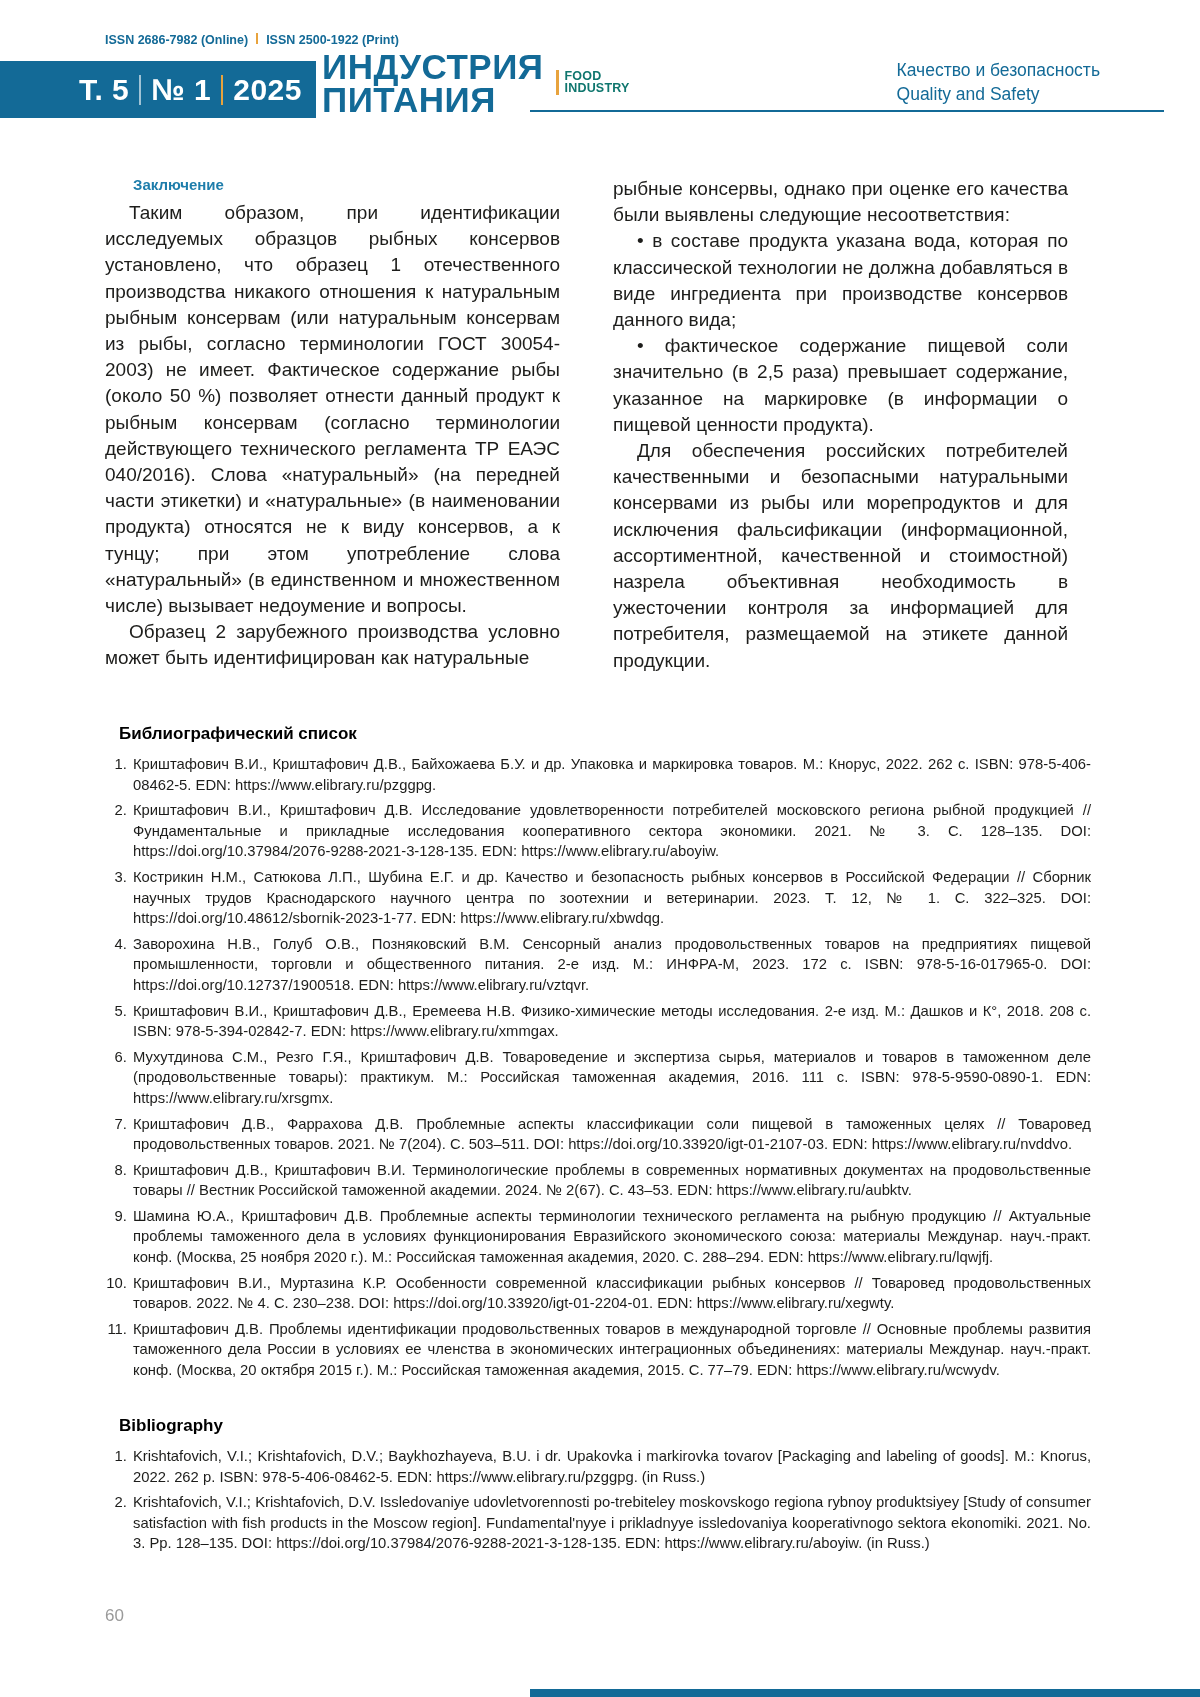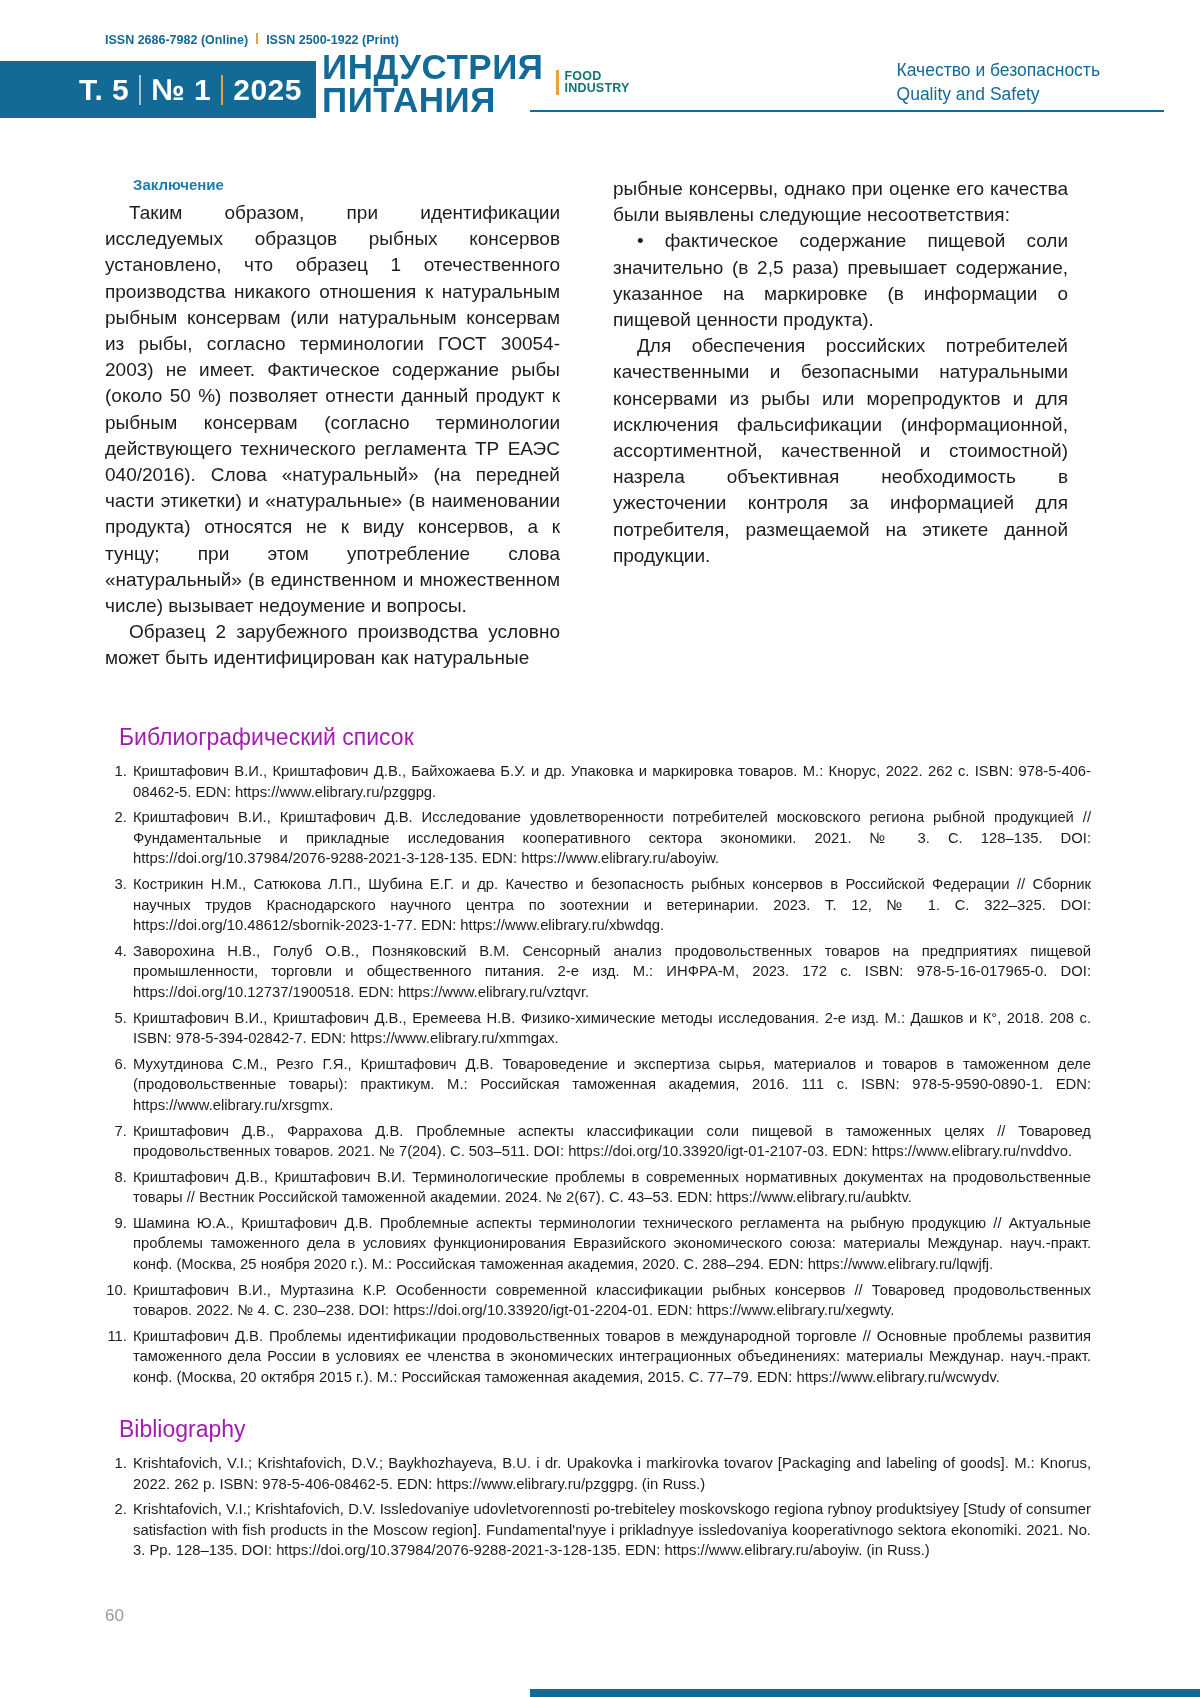--- a/index.html
+++ b/index.html
@@ -40,21 +40,21 @@
   .conclusion-heading { color:#1e7dab; font-size:15px; font-weight:bold; margin:0 0 7px 28px; }
   .body-p { font-size:19px; line-height:26.2px; text-align:justify; margin:0; color:#1d1d1b; }
   .body-p.indent { text-indent:24px; }
   .body-p.plain  { text-indent:0; }
   .body-p.bullet { text-indent:24px; }
   .body-p.bullet::before { content:"• "; }
 
   
   .bib-ru { position:absolute; left:105px; top:724px; width:992px; }
   .bib-en { position:absolute; left:105px; top:1416px; width:992px; }
-  .bib-heading { color:#a21caf; font-size:23px; font-weight:normal; margin:0 0 10px 14px; }
+  .bib-heading { color:#000000; font-size:17px; font-weight:bold; margin:0 0 10px 14px; }
   ol.refs { margin:0; padding:0 0 0 26px; list-style:decimal outside; }
   ol.refs li {
     font-size:14.8px; line-height:20.6px; text-align:justify;
     margin:0 6px 5px 0; padding-left:2px; color:#1d1d1b;
   }
 
   
   .page-num { position:absolute; left:105px; top:1606px; font-size:17px; color:#9a9a9a; }
   .bottom-strip { position:absolute; left:530px; top:1689px; width:670px; height:8px; background:#136a97; }
 </style>
@@ -97,20 +97,21 @@
   <div class="col-left">
     <h2 class="conclusion-heading">Заключение</h2>
     <div>
         <p class="body-p indent">Таким образом, при идентификации исследуемых образцов рыбных консервов установлено, что образец 1 отечественного производства никакого отношения к натуральным рыбным консервам (или натуральным консервам из рыбы, согласно терминологии ГОСТ 30054-2003) не имеет. Фактическое содержание рыбы (около 50 %) позволяет отнести данный продукт к рыбным консервам (согласно терминологии действующего технического регламента ТР ЕАЭС 040/2016). Слова «натуральный» (на передней части этикетки) и «натуральные» (в наименовании продукта) относятся не к виду консервов, а к тунцу; при этом употребление слова «натуральный» (в единственном и множественном числе) вызывает недоумение и вопросы.</p>
         <p class="body-p indent">Образец 2 зарубежного производства условно может быть идентифицирован как натуральные</p>
       </div>
   </div>
 
   <div class="col-right">
       <p class="body-p plain">рыбные консервы, однако при оценке его качества были выявлены следующие несоответствия:</p>
+      <p class="body-p bullet">в составе продукта указана вода, которая по классической технологии не должна добавляться в виде ингредиента при производстве консервов данного вида;</p>
       <p class="body-p bullet">фактическое содержание пищевой соли значительно (в 2,5 раза) превышает содержание, указанное на маркировке (в информации о пищевой ценности продукта).</p>
       <p class="body-p indent">Для обеспечения российских потребителей качественными и безопасными натуральными консервами из рыбы или морепродуктов и для исключения фальсификации (информационной, ассортиментной, качественной и стоимостной) назрела объективная необходимость в ужесточении контроля за информацией для потребителя, размещаемой на этикете данной продукции.</p>
     </div>
 
   <div class="bib-ru">
     <h2 class="bib-heading">Библиографический список</h2>
     <ol class="refs">
         <li>Криштафович В.И., Криштафович Д.В., Байхожаева Б.У. и др. Упаковка и маркировка товаров. М.: Кнорус, 2022. 262 с. ISBN: 978-5-406-08462-5. EDN: https://www.elibrary.ru/pzggpg.</li>
         <li>Криштафович В.И., Криштафович Д.В. Исследование удовлетворенности потребителей московского региона рыбной продукцией // Фундаментальные и прикладные исследования кооперативного сектора экономики. 2021. № 3. С. 128–135. DOI: https://doi.org/10.37984/2076-9288-2021-3-128-135. EDN: https://www.elibrary.ru/aboyiw.</li>
         <li>Кострикин Н.М., Сатюкова Л.П., Шубина Е.Г. и др. Качество и безопасность рыбных консервов в Российской Федерации // Сборник научных трудов Краснодарского научного центра по зоотехнии и ветеринарии. 2023. Т. 12, № 1. С. 322–325. DOI: https://doi.org/10.48612/sbornik-2023-1-77. EDN: https://www.elibrary.ru/xbwdqg.</li>

